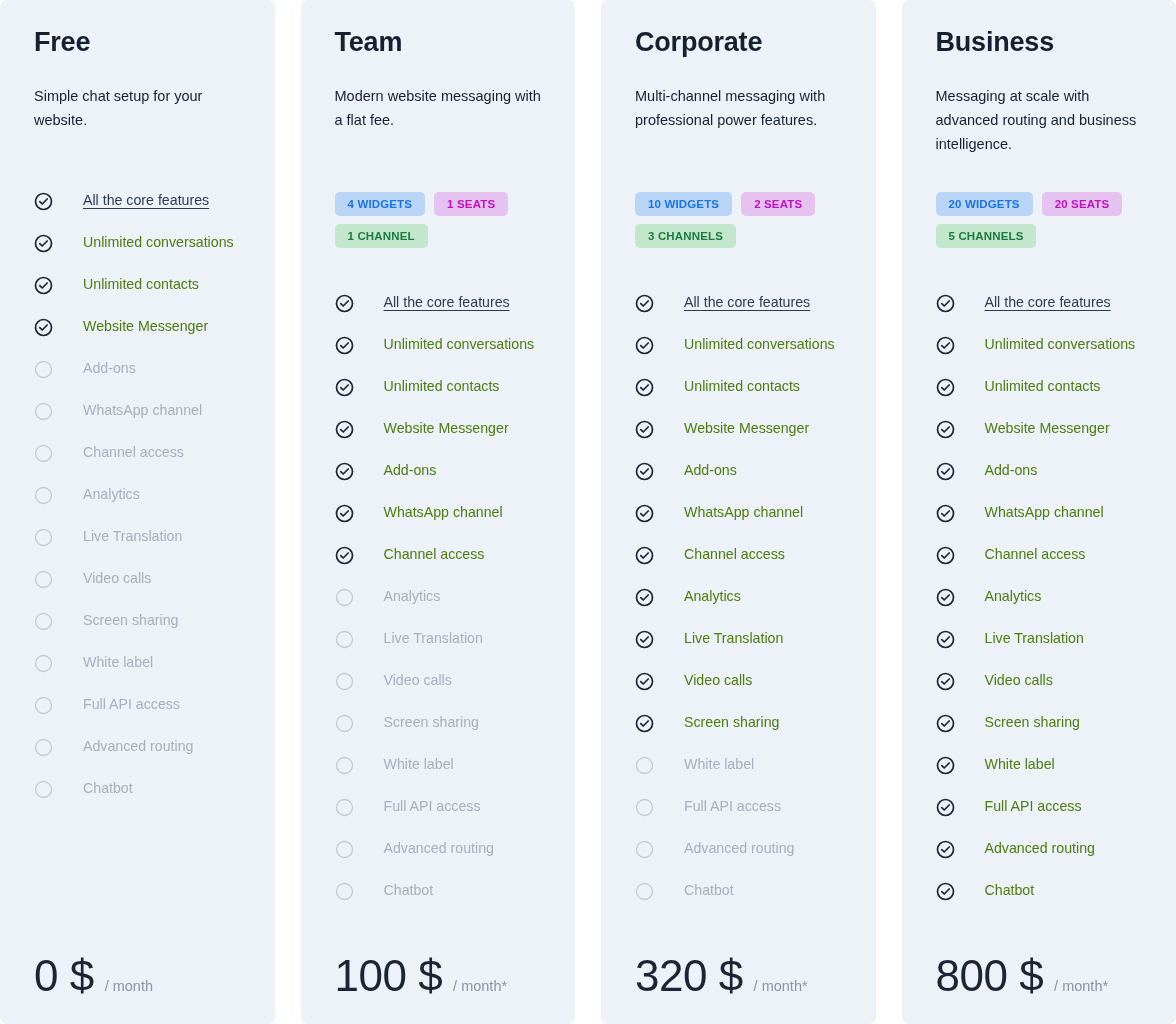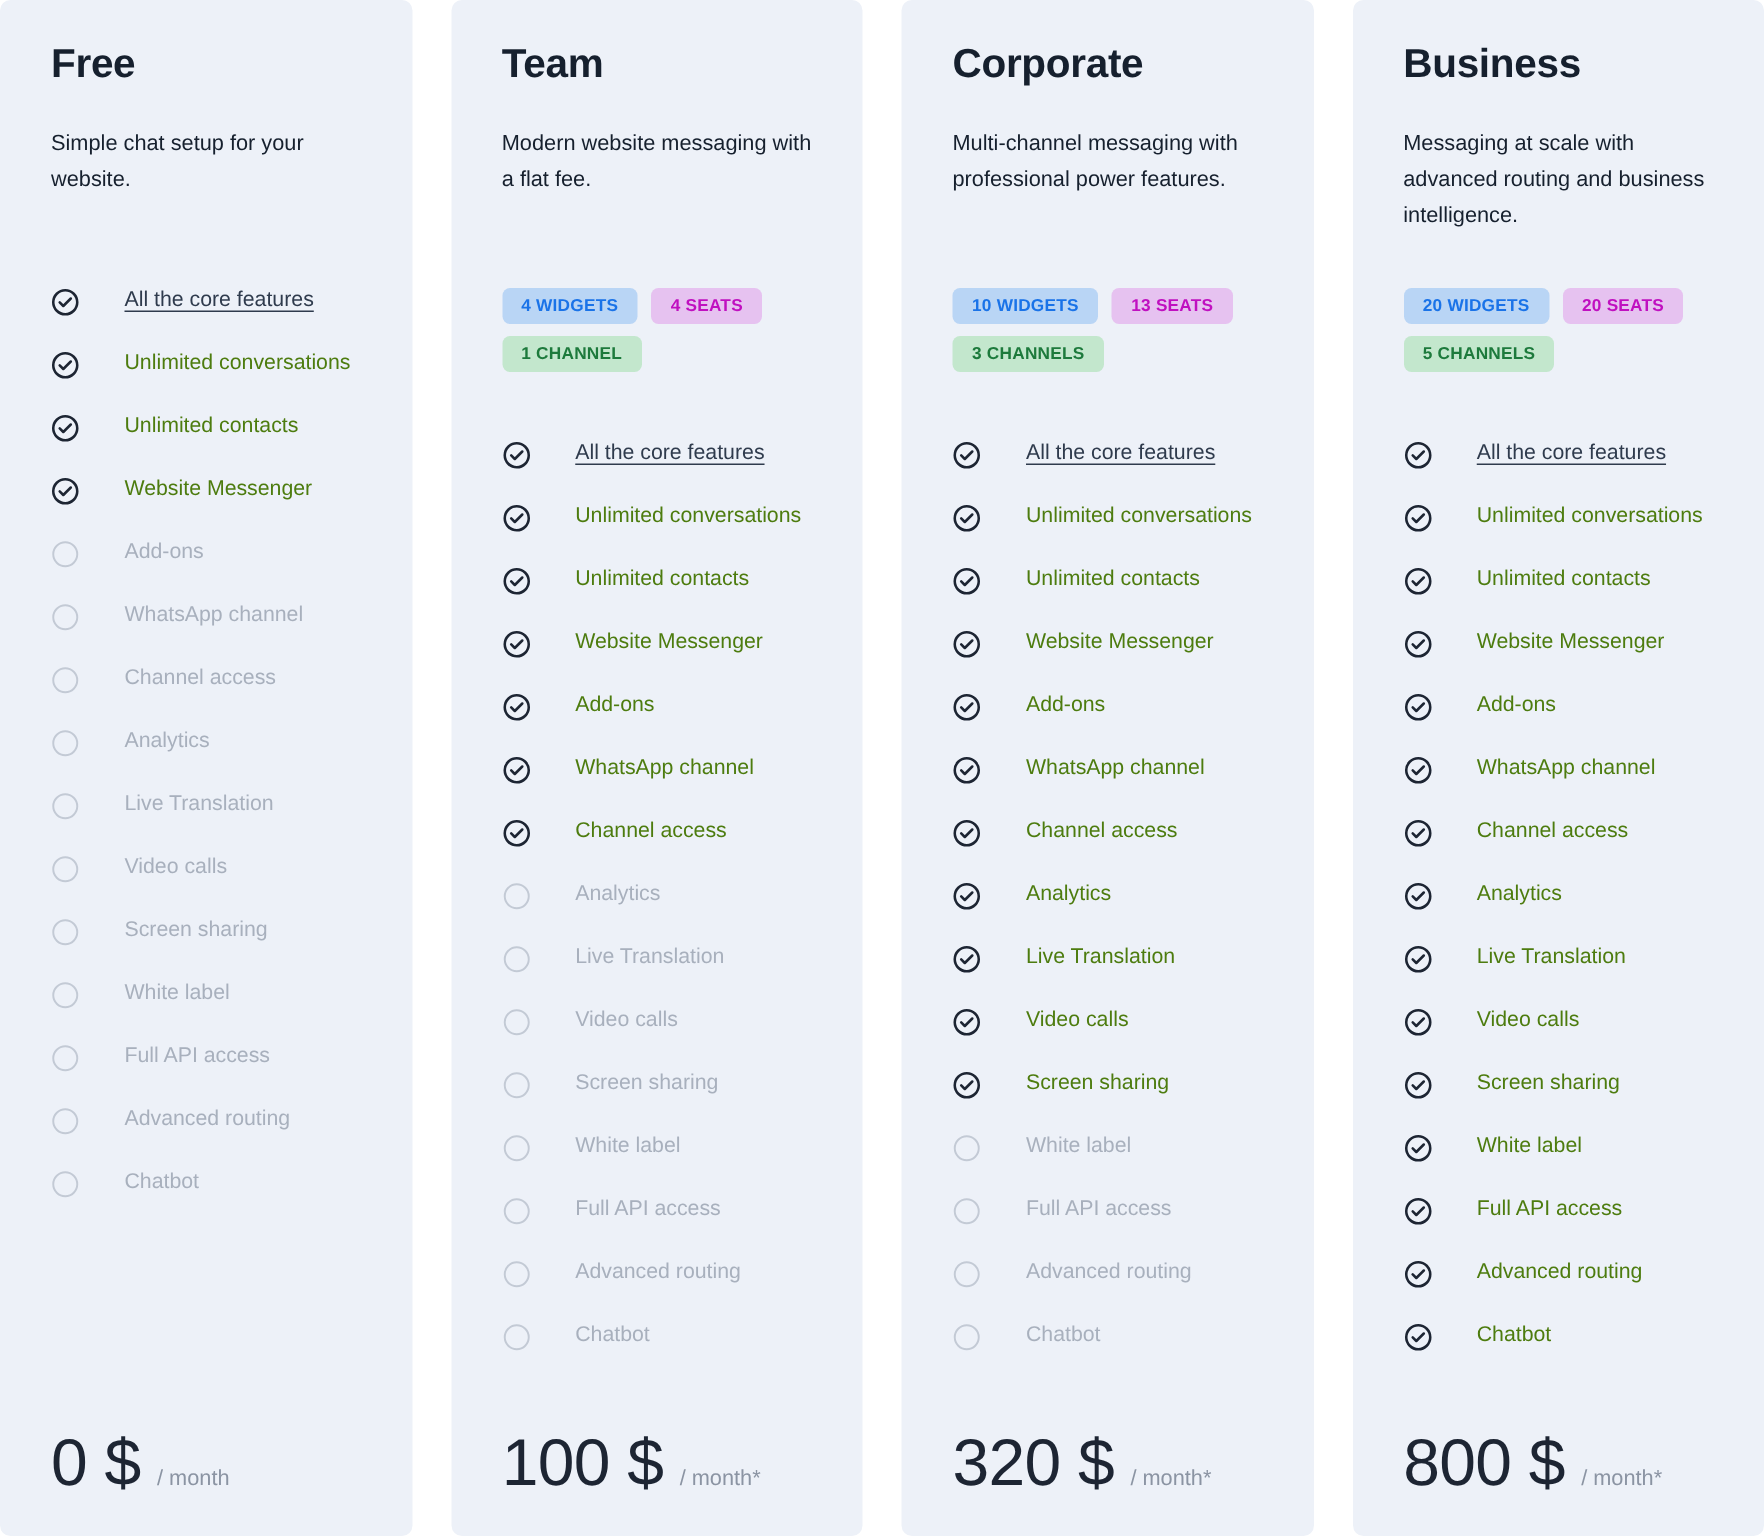--- a/index.html
+++ b/index.html
@@ -242,21 +242,21 @@
       <div class="price-row">
         <span class="price-amount">0 $</span>
         <span class="price-period">/ month</span>
       </div>
     </div>
     <div class="plan-card">
       <h2 class="plan-title">Team</h2>
       <p class="plan-desc">Modern website messaging with a flat fee.</p>
       <div class="badges">
         <span class="badge widgets">4 WIDGETS</span>
-        <span class="badge seats">4 SEATS</span>
+        <span class="badge seats">1 SEATS</span>
         <span class="badge channels">1 CHANNEL</span>
       </div>
       <ul class="feature-list">
         <li class="feature-item">
           <svg class="feature-icon" viewBox="0 0 19 19">
             <circle cx="9.5" cy="9.5" r="8" fill="none" stroke="#1d2533" stroke-width="1.7"></circle>
             <path d="M5.8 9.6 L8.2 12 L13.2 7" fill="none" stroke="#1d2533" stroke-width="1.7" stroke-linecap="round" stroke-linejoin="round"></path>
           </svg>
           <span class="feature-label link">All the core features</span>
         </li>
@@ -354,21 +354,21 @@
       <div class="price-row">
         <span class="price-amount">100 $</span>
         <span class="price-period">/ month*</span>
       </div>
     </div>
     <div class="plan-card">
       <h2 class="plan-title">Corporate</h2>
       <p class="plan-desc">Multi-channel messaging with professional power features.</p>
       <div class="badges">
         <span class="badge widgets">10 WIDGETS</span>
-        <span class="badge seats">13 SEATS</span>
+        <span class="badge seats">2 SEATS</span>
         <span class="badge channels">3 CHANNELS</span>
       </div>
       <ul class="feature-list">
         <li class="feature-item">
           <svg class="feature-icon" viewBox="0 0 19 19">
             <circle cx="9.5" cy="9.5" r="8" fill="none" stroke="#1d2533" stroke-width="1.7"></circle>
             <path d="M5.8 9.6 L8.2 12 L13.2 7" fill="none" stroke="#1d2533" stroke-width="1.7" stroke-linecap="round" stroke-linejoin="round"></path>
           </svg>
           <span class="feature-label link">All the core features</span>
         </li>

